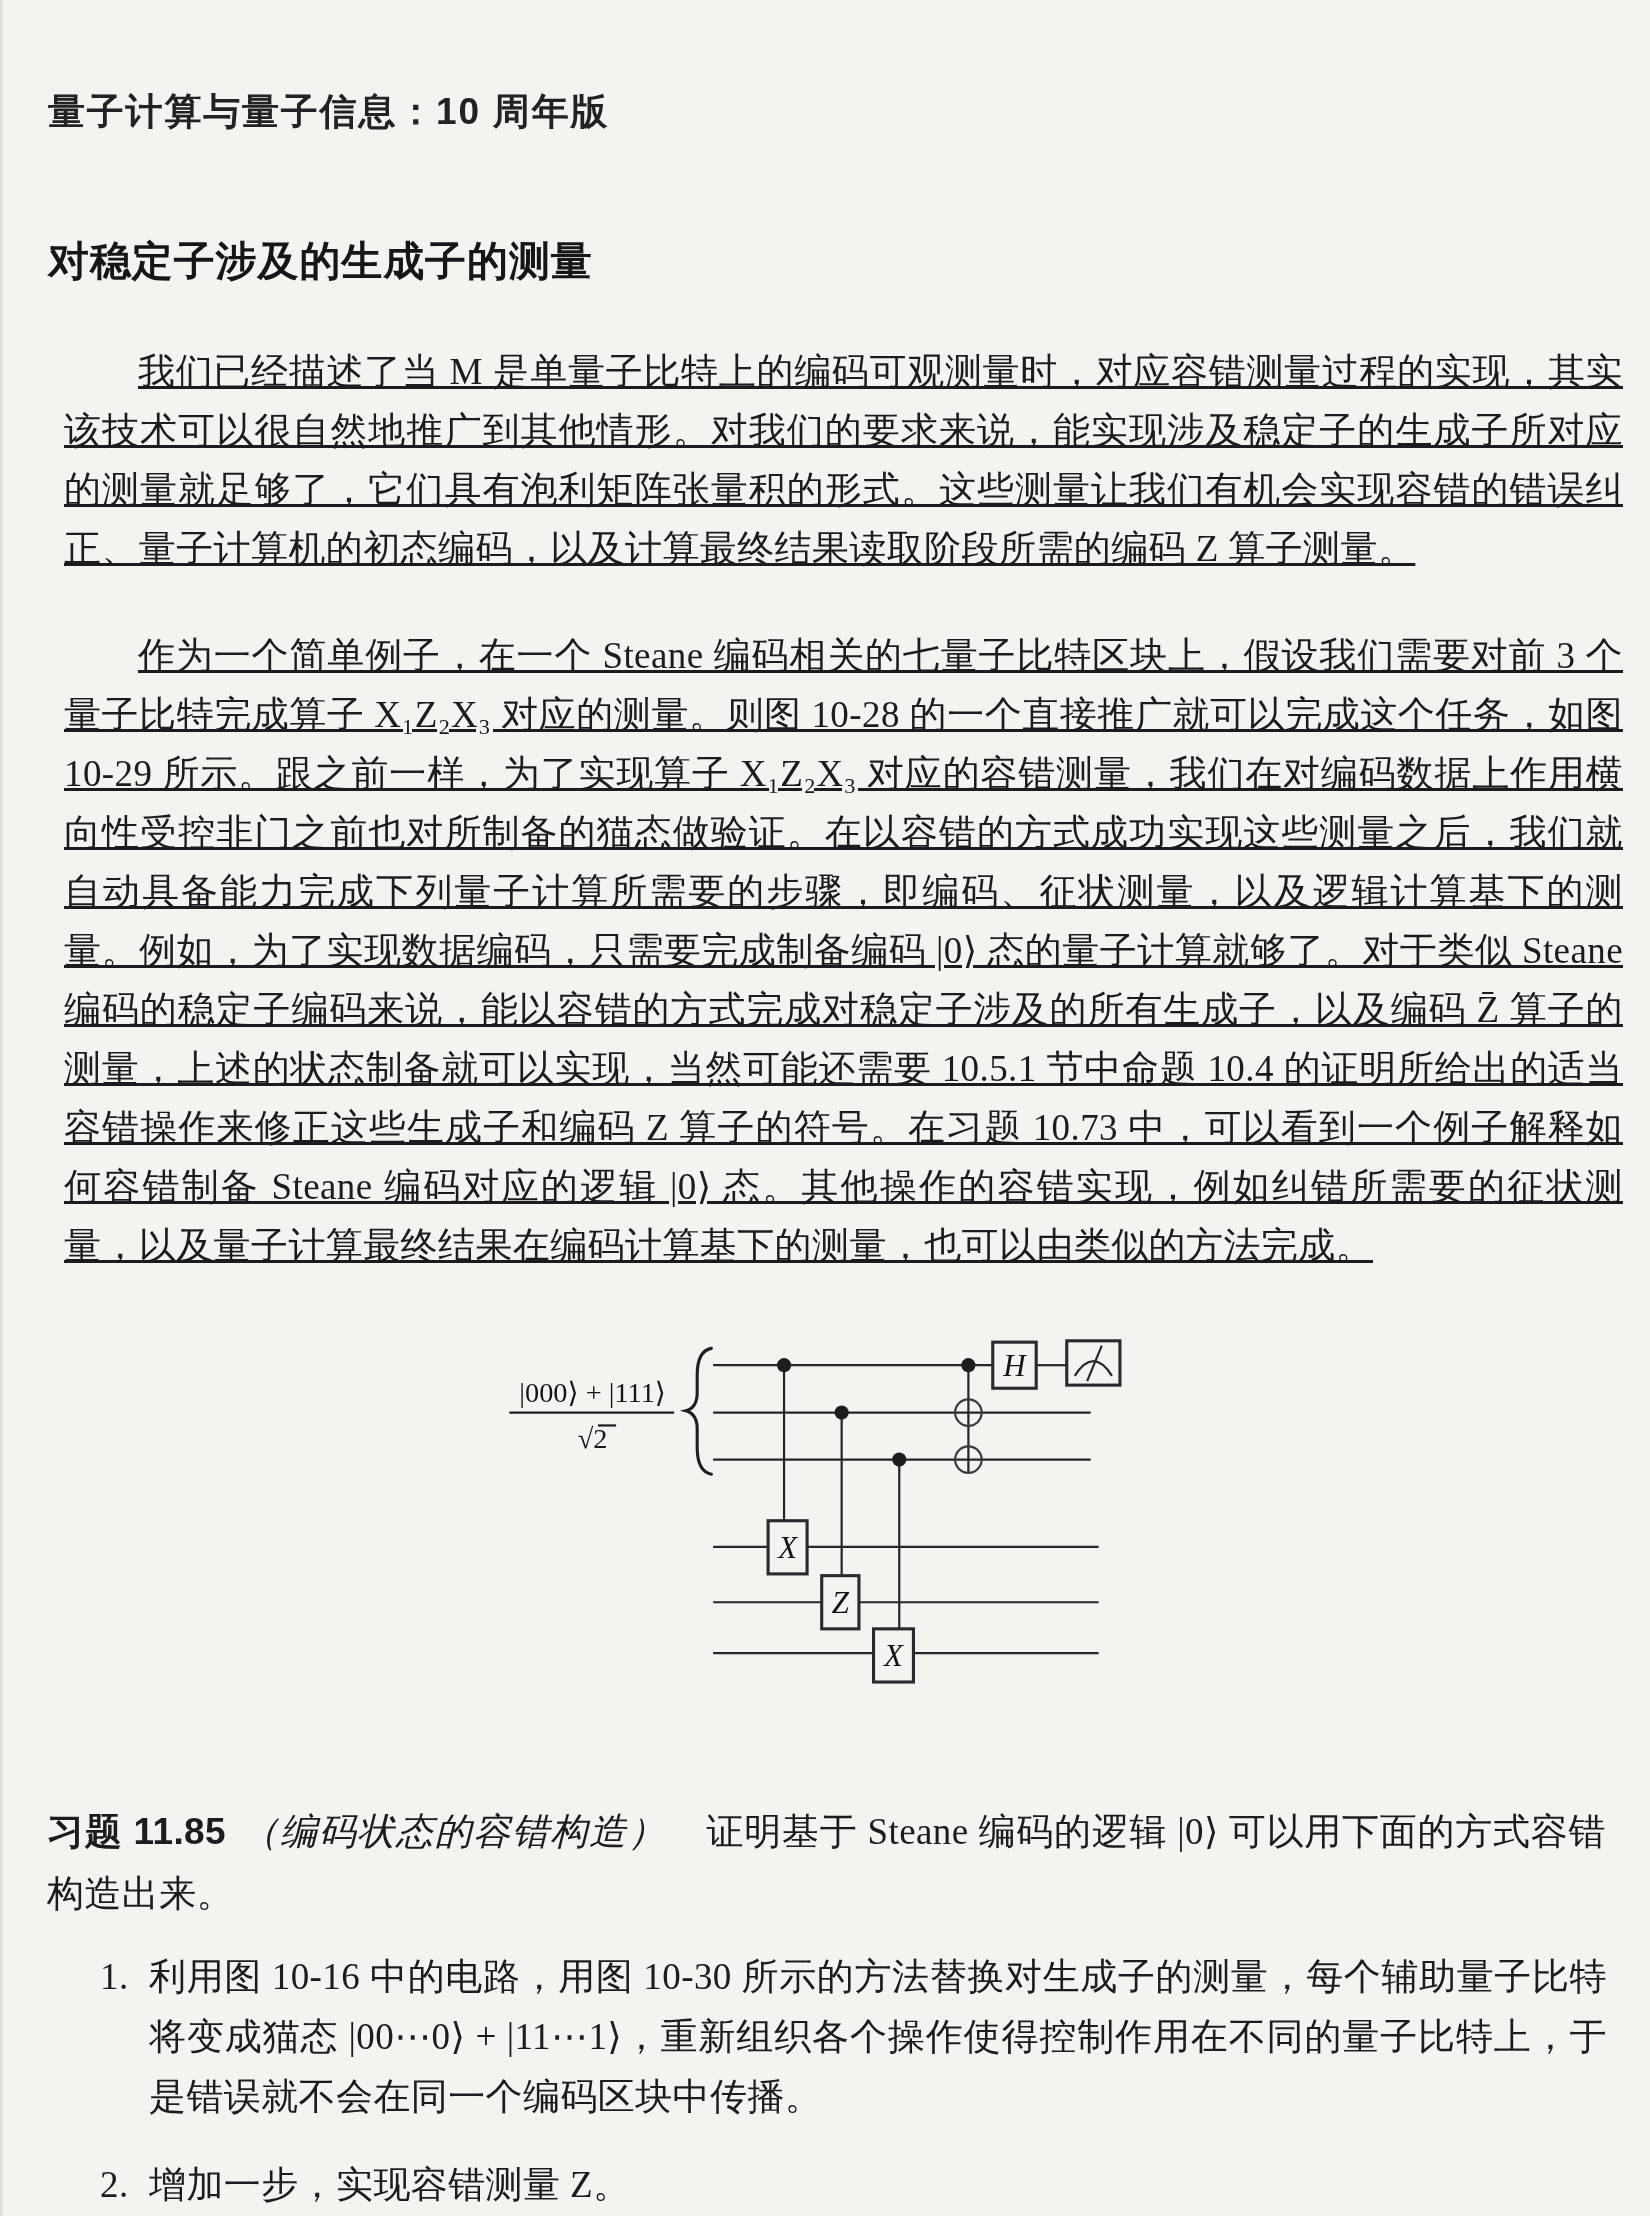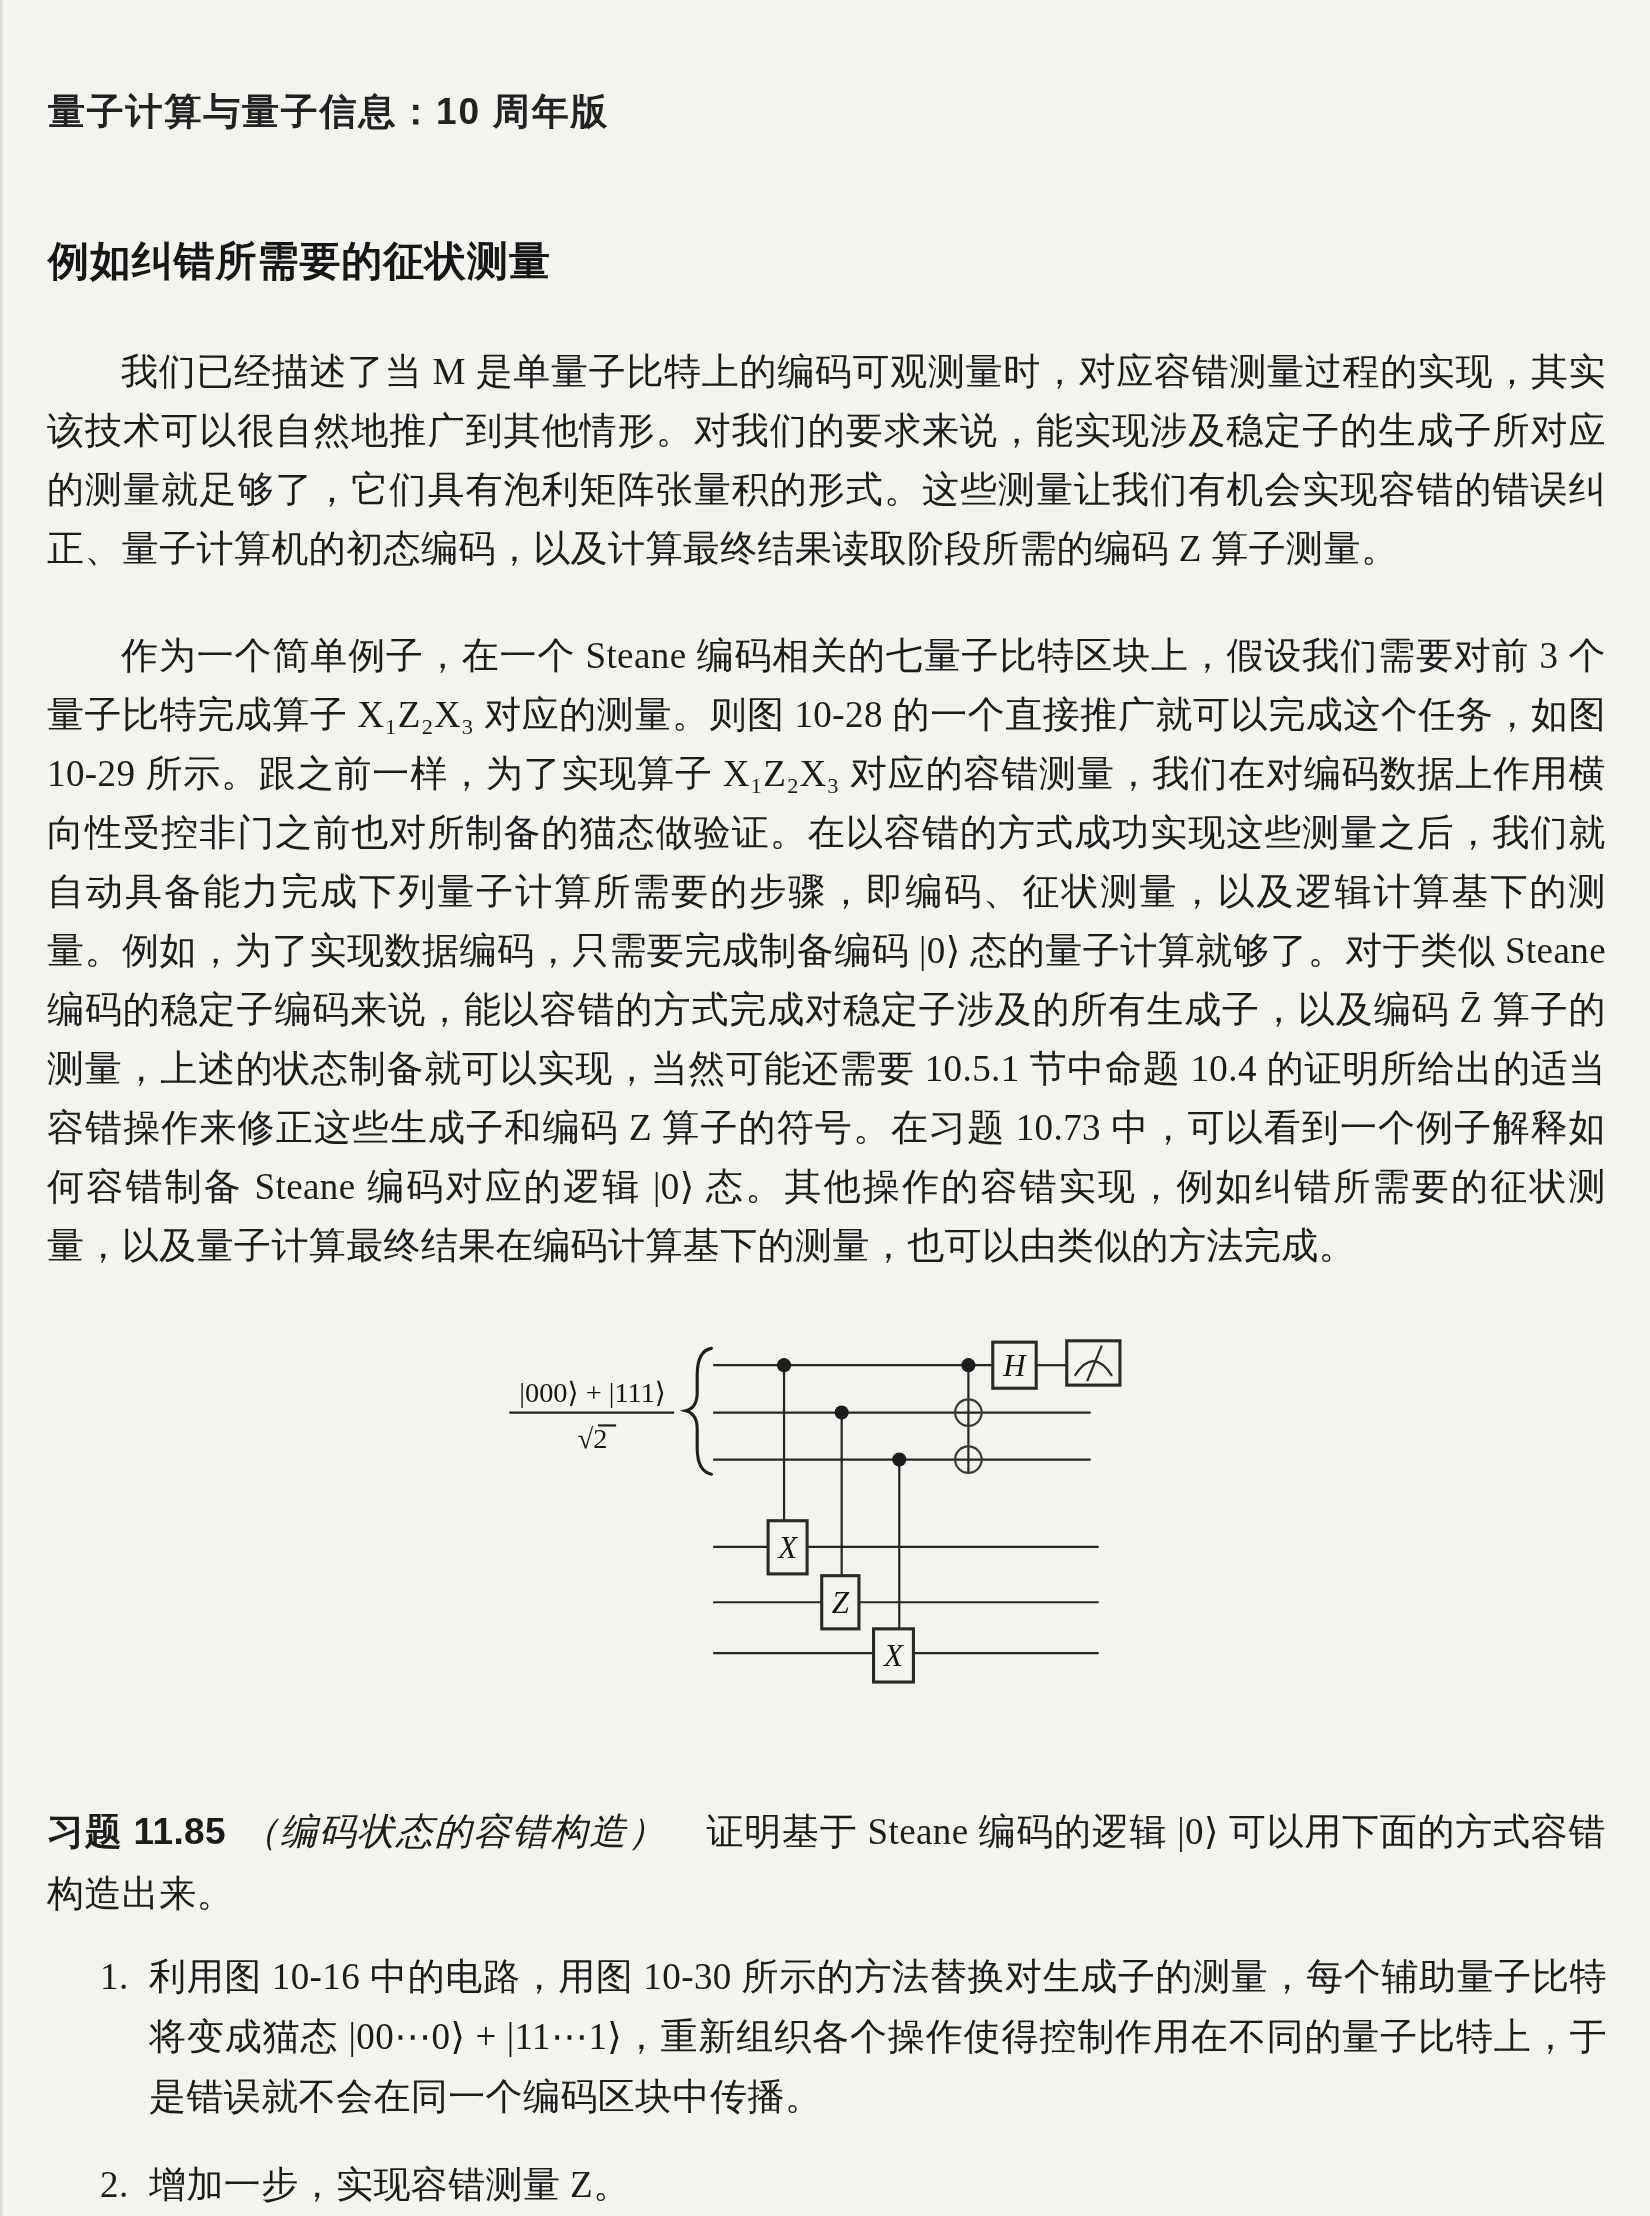--- a/index.html
+++ b/index.html
@@ -20,24 +20,25 @@
     position:absolute;left:48px;top:87px;
     font-family:"Liberation Sans","DejaVu Sans",sans-serif;
     font-weight:700;font-size:37px;letter-spacing:1.8px;color:#222;
   }
   .section-title{
     position:absolute;left:48px;top:234px;
     font-family:"Liberation Sans","DejaVu Sans",sans-serif;
     font-weight:700;font-size:41px;letter-spacing:0.9px;color:#161616;
   }
   .body-par{
-    position:absolute;left:47px;width:1559px;
+    position:absolute;left:64px;width:1559px;
     font-size:37px;line-height:59px;
     text-align:justify;text-indent:74px;
     letter-spacing:0.4px;
+    text-decoration:underline;
   }
   #par1{top:342px;}
   #par2{top:626px;}
   .figure-wrap{position:absolute;left:465px;top:1332px;width:709px;height:381px;}
   .figure-wrap svg{width:100%;height:100%;}
   .fig-caption{
     position:absolute;left:0;top:1725px;width:1651px;
     text-align:center;font-size:35px;color:#1a1a1a;letter-spacing:0.4px;
   }
   .fig-caption .cap-label{margin-right:25px;}
@@ -68,21 +69,21 @@
   .frac-bar{stroke:#1f1f1f;stroke-width:5;}
   .meter-part{fill:none;stroke:#2a2a2a;stroke-width:5;}
 </style>
 </head>
 <body>
 
 <div class="page">
 
   <div class="running-header">量子计算与量子信息：10 周年版</div>
 
-  <div class="section-title">例如纠错所需要的征状测量</div>
+  <div class="section-title">对稳定子涉及的生成子的测量</div>
 
   <div class="body-par" id="par1">我们已经描述了当 M 是单量子比特上的编码可观测量时，对应容错测量过程的实现，其实该技术可以很自然地推广到其他情形。对我们的要求来说，能实现涉及稳定子的生成子所对应的测量就足够了，它们具有泡利矩阵张量积的形式。这些测量让我们有机会实现容错的错误纠正、量子计算机的初态编码，以及计算最终结果读取阶段所需的编码 Z 算子测量。</div>
 
   <div class="body-par" id="par2">作为一个简单例子，在一个 Steane 编码相关的七量子比特区块上，假设我们需要对前 3 个量子比特完成算子 X₁Z₂X₃ 对应的测量。则图 10-28 的一个直接推广就可以完成这个任务，如图 10-29 所示。跟之前一样，为了实现算子 X₁Z₂X₃ 对应的容错测量，我们在对编码数据上作用横向性受控非门之前也对所制备的猫态做验证。在以容错的方式成功实现这些测量之后，我们就自动具备能力完成下列量子计算所需要的步骤，即编码、征状测量，以及逻辑计算基下的测量。例如，为了实现数据编码，只需要完成制备编码 |0⟩ 态的量子计算就够了。对于类似 Steane 编码的稳定子编码来说，能以容错的方式完成对稳定子涉及的所有生成子，以及编码 Z̄ 算子的测量，上述的状态制备就可以实现，当然可能还需要 10.5.1 节中命题 10.4 的证明所给出的适当容错操作来修正这些生成子和编码 Z 算子的符号。在习题 10.73 中，可以看到一个例子解释如何容错制备 Steane 编码对应的逻辑 |0⟩ 态。其他操作的容错实现，例如纠错所需要的征状测量，以及量子计算最终结果在编码计算基下的测量，也可以由类似的方法完成。</div>
 
   <div class="figure-wrap">
     <svg viewBox="0 0 1600 850">
 
       <g>
         <text class="frac-text" x="288" y="152">|000⟩ + |111⟩</text>

